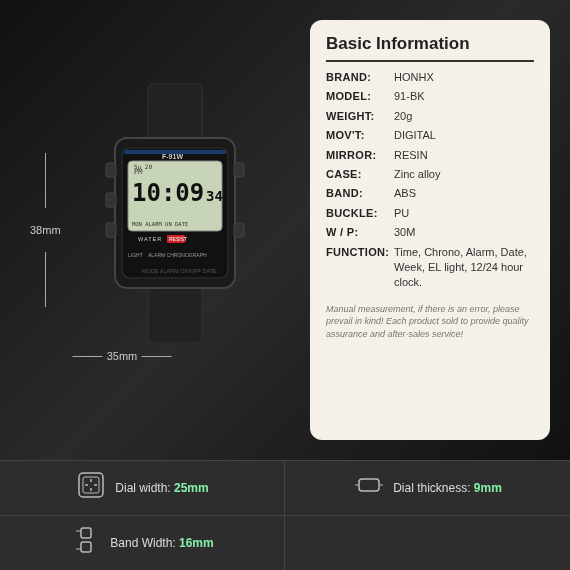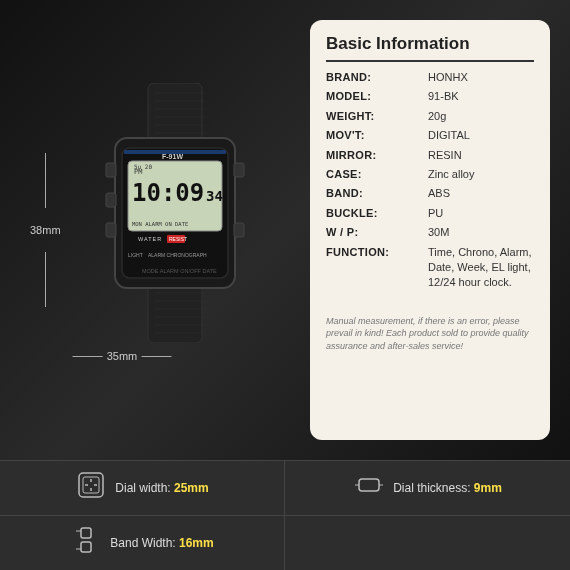--- a/index.html
+++ b/index.html
@@ -91,25 +91,24 @@
       font-weight: bold;
       color: #222;
       min-width: 68px;
       font-size: 11px;
       letter-spacing: 0.3px;
     }
 
     .info-value {
       color: #333;
       font-size: 11px;
-      margin-left: 34px;
     }
 
     .info-note {
-      margin-top: 24px;
+      margin-top: 12px;
       font-size: 9px;
       color: #777;
       line-height: 1.4;
       font-style: italic;
     }
 
     
     .bottom-bar {
       width: 570px;
       height: 110px;
@@ -144,21 +143,21 @@
       color: #bbb;
       font-size: 20px;
     }
 
     .spec-text {
       color: #ddd;
       font-size: 12px;
     }
 
     .spec-text span {
-      color: #fde047;
+      color: #86efac;
       font-weight: bold;
     }
   </style>
 </head>
 <body>
 
 <div class="main-area">
 
   <div class="watch-area">
 

